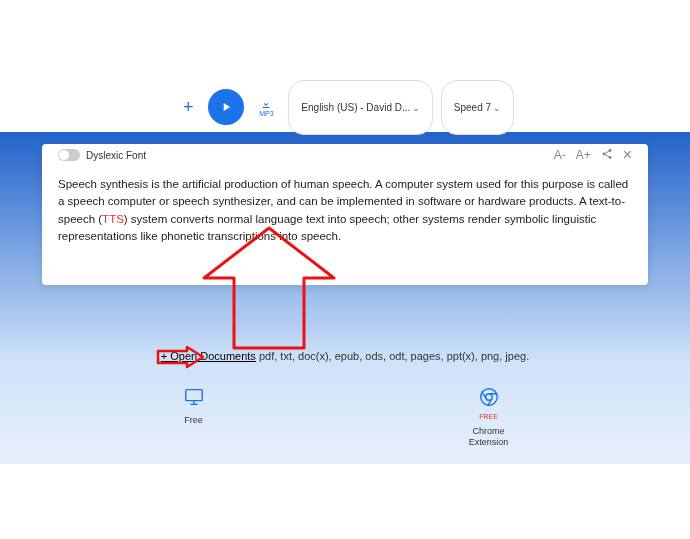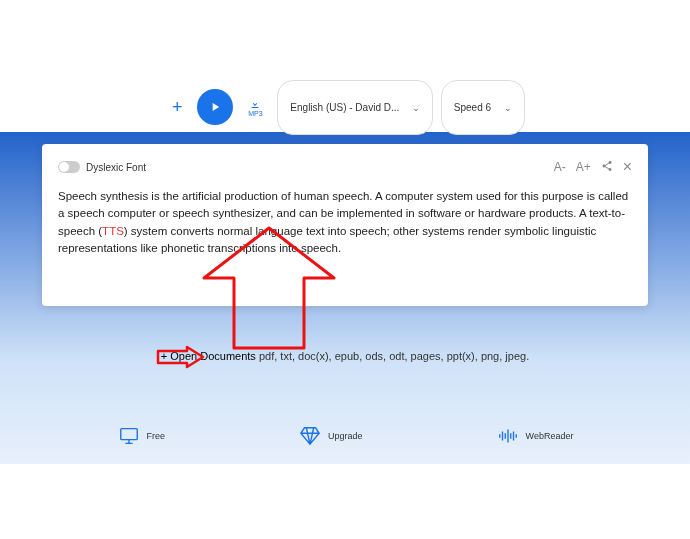--- a/index.html
+++ b/index.html
@@ -4,44 +4,44 @@
   <style>
     * { margin: 0; padding: 0; box-sizing: border-box; font-family: Arial, sans-serif; }
     body { width: 690px; height: 539px; background: #fff; overflow: hidden; position: relative; }
     
     .topbar { position: absolute; top: 82px; left: 0; right: 0; height: 50px; display: flex; align-items: center; justify-content: center; gap: 8px; background: #fff; z-index: 10; }
     .add-btn { width: 24px; height: 24px; border-radius: 50%; display: flex; align-items: center; justify-content: center; color: #1a73e8; font-size: 18px; cursor: pointer; }
     .play-btn { width: 36px; height: 36px; border-radius: 50%; background: #1a73e8; display: flex; align-items: center; justify-content: center; cursor: pointer; }
     .play-btn svg { fill: #fff; }
     .mp3-btn { width: 28px; height: 28px; display: flex; flex-direction: column; align-items: center; justify-content: center; color: #1a73e8; cursor: pointer; font-size: 7px; }
     .mp3-btn svg { fill: #1a73e8; }
-    .dropdown { border: 1px solid #ddd; border-radius: 16px; padding: 21px 12px; font-size: 10px; color: #333; display: flex; align-items: flex-end; gap: 13px; cursor: pointer; background: #fff; }
+    .dropdown { border: 1px solid #ddd; border-radius: 16px; padding: 21px 12px; font-size: 10px; color: #333; display: flex; align-items: flex-end; gap: 2px; cursor: pointer; background: #fff; }
     .chev { font-size: 9px; color: #666; }
     
     .blue-panel { position: absolute; top: 120px; left: 0; right: 0; bottom: 75px; background: linear-gradient(180deg, #1a5cc8 0%, #cfe2f8 70%, #e8f0fb 100%); }
     
-    .card { position: absolute; top: 144px; left: 42px; right: 42px; height: 162px; background: #fff; border-radius: 4px; box-shadow: 0 2px 10px rgba(0,0,0,0.12); padding: 14px 16px; z-index: 5; }
+    .card { position: absolute; top: 144px; left: 42px; right: 42px; height: 141px; background: #fff; border-radius: 4px; box-shadow: 0 2px 10px rgba(0,0,0,0.12); padding: 2px 16px; z-index: 5; }
     .card-header { display: flex; align-items: center; justify-content: space-between; margin-bottom: 12px; }
     .font-toggle { display: flex; align-items: center; gap: 6px; font-size: 10px; color: #333; }
     .toggle-switch { width: 22px; height: 12px; background: #ccc; border-radius: 6px; position: relative; cursor: pointer; }
     .toggle-switch::after { content: ''; position: absolute; left: 1px; top: 1px; width: 10px; height: 10px; background: #fff; border-radius: 50%; }
     .card-icons { display: flex; gap: 10px; align-items: center; color: #888; }
     .card-icons span { cursor: pointer; font-size: 12px; }
     .paragraph { font-size: 11.5px; color: #222; line-height: 1.5; }
     .tts-link { color: #d33; }
     
     .arrow-up { position: absolute; top: 218px; left: 184px; z-index: 6; pointer-events: none; }
     .arrow-right { position: absolute; top: 345px; left: 155px; z-index: 6; pointer-events: none; }
     
     .open-docs { position: absolute; top: 350px; left: 0; right: 0; text-align: center; font-size: 11px; z-index: 5; }
-    .open-docs-link { color: #000; cursor: pointer; }
+    .open-docs-link { color: #000; text-decoration: underline; cursor: pointer; }
     .open-docs-ext { color: #333; }
     
     .bottom-row { position: absolute; bottom: 91px; left: 50px; right: 50px; display: flex; justify-content: space-around; z-index: 5; }
-    .bottom-item { display: flex; align-items: center; gap: 6px; cursor: pointer; }
+    .bottom-item { display: flex; flex-direction: column; align-items: center; gap: 6px; cursor: pointer; }
     .bottom-item .icon-box { width: 24px; height: 24px; display: flex; align-items: center; justify-content: center; color: #1a73e8; }
     .bottom-item .label { font-size: 9px; color: #333; text-align: center; line-height: 1.2; }
     .edu-icon { color: #d33 !important; }
     .free-label { font-size: 7px; color: #d33; margin-top: -2px; }
   </style>
 </head>
 <body>
 
 <div class="topbar">
   <div class="add-btn">+</div>
@@ -54,21 +54,21 @@
     <svg width="14" height="12" viewBox="0 0 24 24">
         <path d="M12 3v10l-3-3-1.4 1.4L12 16l4.4-4.6L15 10l-3 3V3h0zM5 18h14v2H5z"></path>
       </svg>
     <span>MP3</span>
   </div>
   <div class="dropdown">
     <span>English (US) - David D...</span>
     <span class="chev">⌄</span>
   </div>
   <div class="dropdown">
-    <span>Speed 6</span>
+    <span>Speed 7</span>
     <span class="chev">⌄</span>
   </div>
 </div>
 
 <div class="blue-panel"></div>
 
 <div class="card">
   <div class="card-header">
     <div class="font-toggle">
       <div class="toggle-switch"></div>
@@ -103,26 +103,22 @@
         <svg width="22" height="22" viewBox="0 0 24 24" fill="none" stroke="#1a73e8" stroke-width="1.5">
           <rect x="3" y="4" width="18" height="12" rx="1"></rect>
           <path d="M8 20h8M12 16v4"></path>
         </svg>
       </div>
     <span class="label">Free</span>
   </div>
   <div class="bottom-item">
     <div class="icon-box">
         <svg width="22" height="22" viewBox="0 0 24 24" fill="none" stroke="#1a73e8" stroke-width="1.5">
-          <path d="M6 3h12l4 6-10 12L2 9z M2 9h20 M8 3l4 18 M16 3l-4 18"></path>
+          <circle cx="12" cy="12" r="9"></circle>
+          <circle cx="12" cy="12" r="3.5"></circle>
+          <path d="M12 8.5h9M8.9 13.8L4 6M15.1 13.8l-4.6 7.8"></path>
         </svg>
       </div>
-    <span class="label">Upgrade</span>
-  </div>
-  <div class="bottom-item">
-    <div class="icon-box">
-        <svg width="22" height="22" viewBox="0 0 24 24" fill="none" stroke="#1a73e8" stroke-width="1.5">
-          <path d="M3 10v4M6 7v10M9 9v6M12 5v14M15 9v6M18 7v10M21 10v4"></path>
-        </svg>
-      </div>
-    <span class="label">WebReader</span>
+    <span class="free-label">FREE</span>
+    <span class="label" style="white-space:pre-line">Chrome
+Extension</span>
   </div>
 </div>
 
 </body></html>

